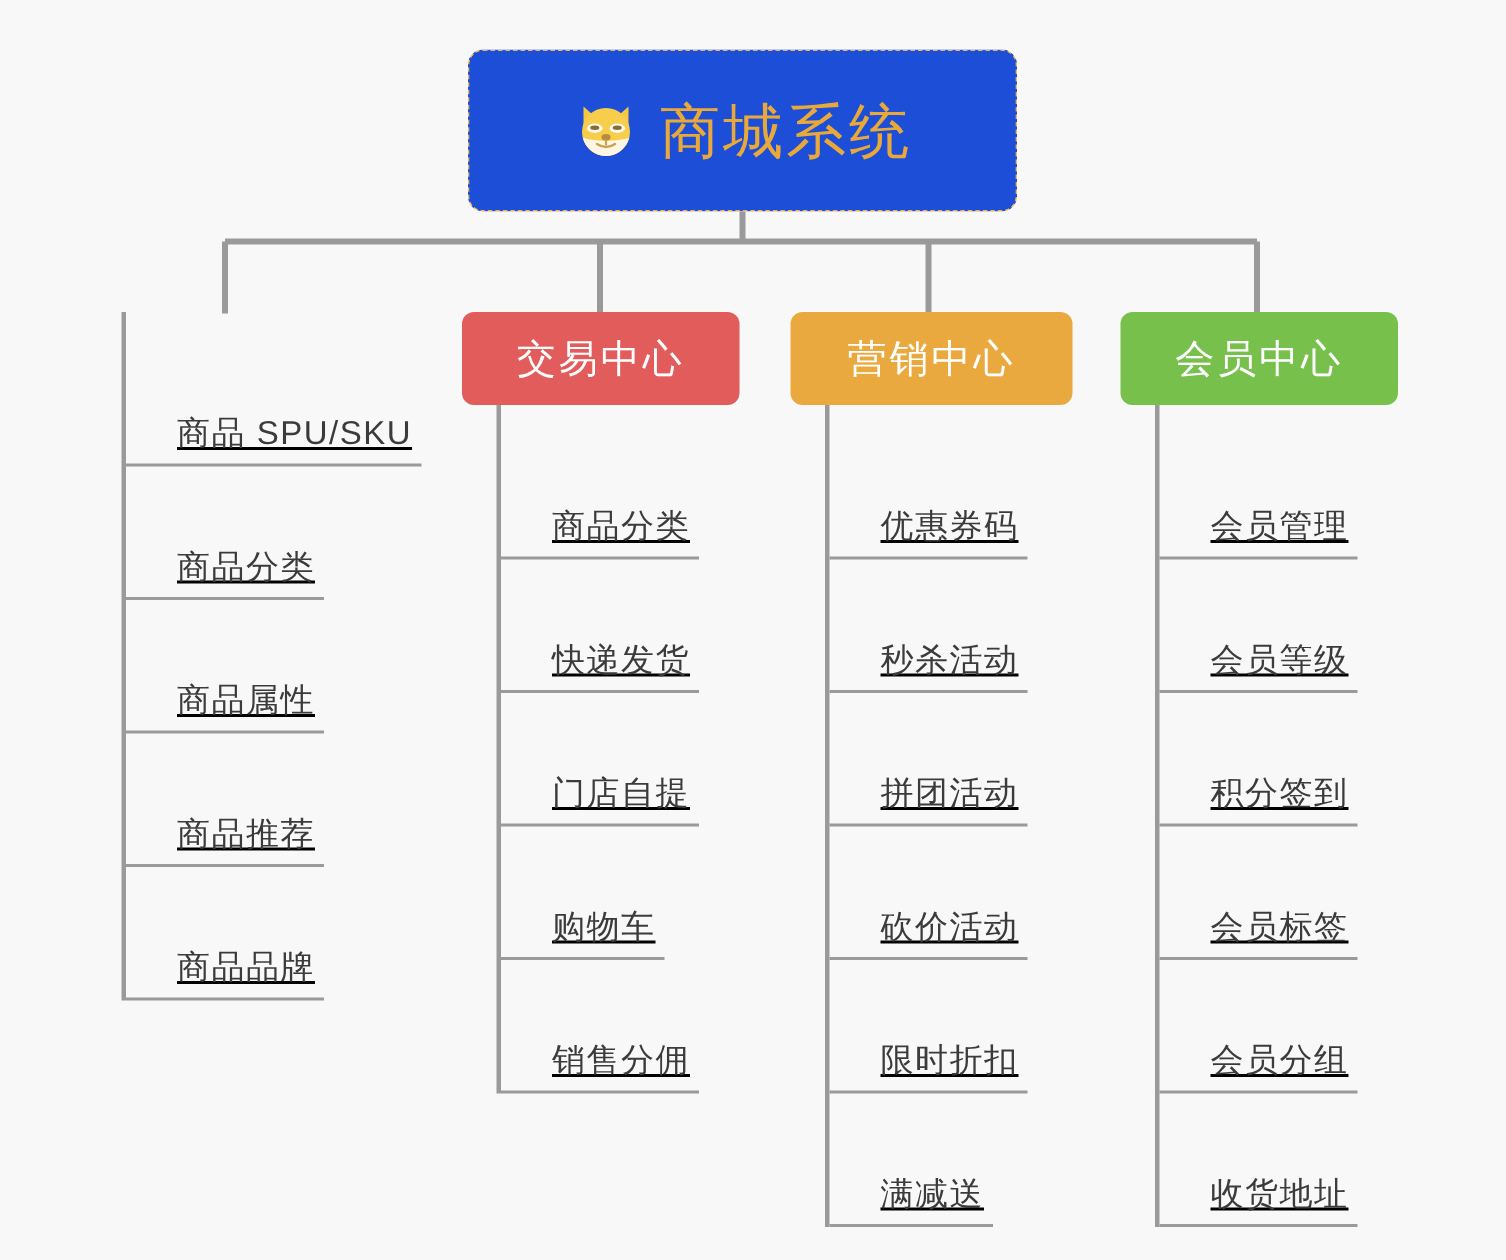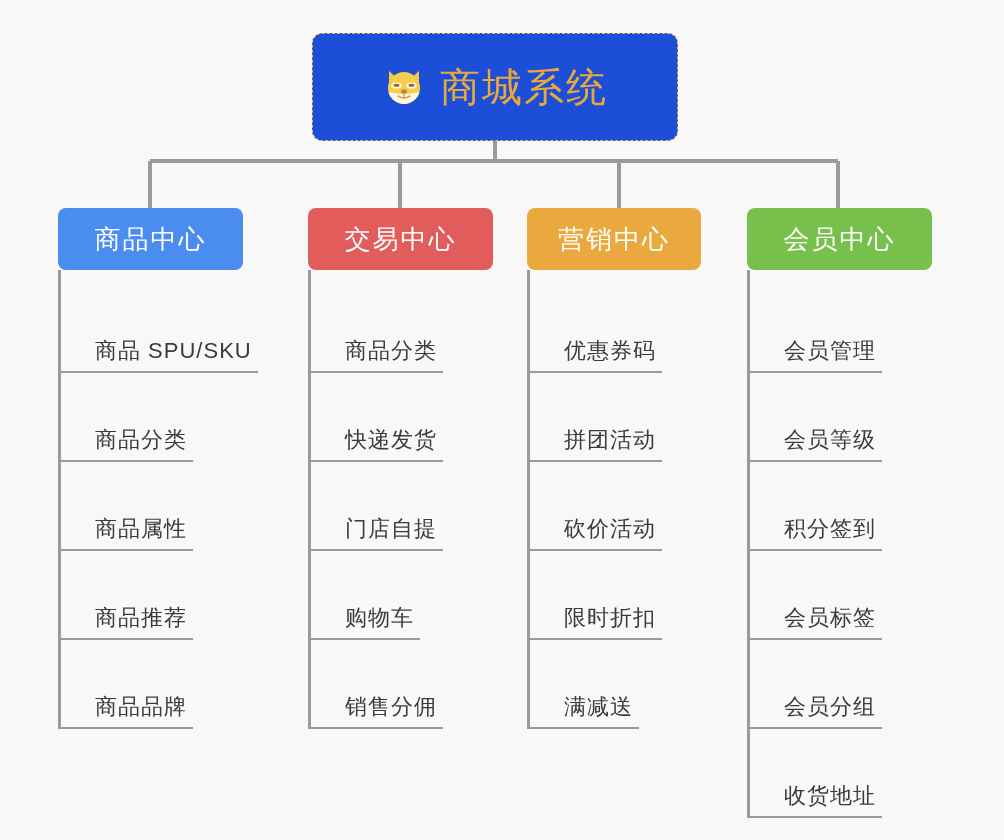--- a/index.html
+++ b/index.html
@@ -76,31 +76,32 @@
     height: 62px;
     border-radius: 8px;
     display: flex;
     align-items: center;
     justify-content: center;
     color: #ffffff;
     font-size: 26px;
     letter-spacing: 2px;
     box-sizing: border-box;
   }
-  .col-2 .cat-header { width: 174px; }
+  .col-2 .cat-header { width: 188px; }
 
   
   .leaf-stack {
     position: relative;
     margin-top: 0;
     padding-top: 14px;
-    margin-left: 0;
+    margin-left: 23px;
     border-left: 3px solid #9a9a9a;
     width: 226px;
     box-sizing: border-box;
+    text-decoration: underline;
   }
 
   .leaf-item {
     position: relative;
     height: 89px;
     box-sizing: border-box;
     display: flex;
     align-items: flex-end;
   }
   .leaf-label {
@@ -144,23 +145,20 @@
 
     <line x1="150" y1="161" x2="838" y2="161" stroke="#9a9a9a" stroke-width="4"></line>
 
     <line x1="150" y1="161" x2="150" y2="209" stroke="#9a9a9a" stroke-width="4"></line>
     <line x1="400" y1="161" x2="400" y2="209" stroke="#9a9a9a" stroke-width="4"></line>
     <line x1="619" y1="161" x2="619" y2="209" stroke="#9a9a9a" stroke-width="4"></line>
     <line x1="838" y1="161" x2="838" y2="209" stroke="#9a9a9a" stroke-width="4"></line>
   </svg>
 
   <div class="column col-0">
-    <div class="cat-header" style="background:#4a8cf0">
-      <span>商品中心</span>
-    </div>
     <div class="leaf-stack">
       <div class="leaf-item">
         <span class="leaf-label">商品 SPU/SKU</span>
       </div>
       <div class="leaf-item">
         <span class="leaf-label">商品分类</span>
       </div>
       <div class="leaf-item">
         <span class="leaf-label">商品属性</span>
       </div>
@@ -198,20 +196,23 @@
 
   <div class="column col-2">
     <div class="cat-header" style="background:#eaa93f">
       <span>营销中心</span>
     </div>
     <div class="leaf-stack">
       <div class="leaf-item">
         <span class="leaf-label">优惠券码</span>
       </div>
       <div class="leaf-item">
+        <span class="leaf-label">秒杀活动</span>
+      </div>
+      <div class="leaf-item">
         <span class="leaf-label">拼团活动</span>
       </div>
       <div class="leaf-item">
         <span class="leaf-label">砍价活动</span>
       </div>
       <div class="leaf-item">
         <span class="leaf-label">限时折扣</span>
       </div>
       <div class="leaf-item">
         <span class="leaf-label">满减送</span>

